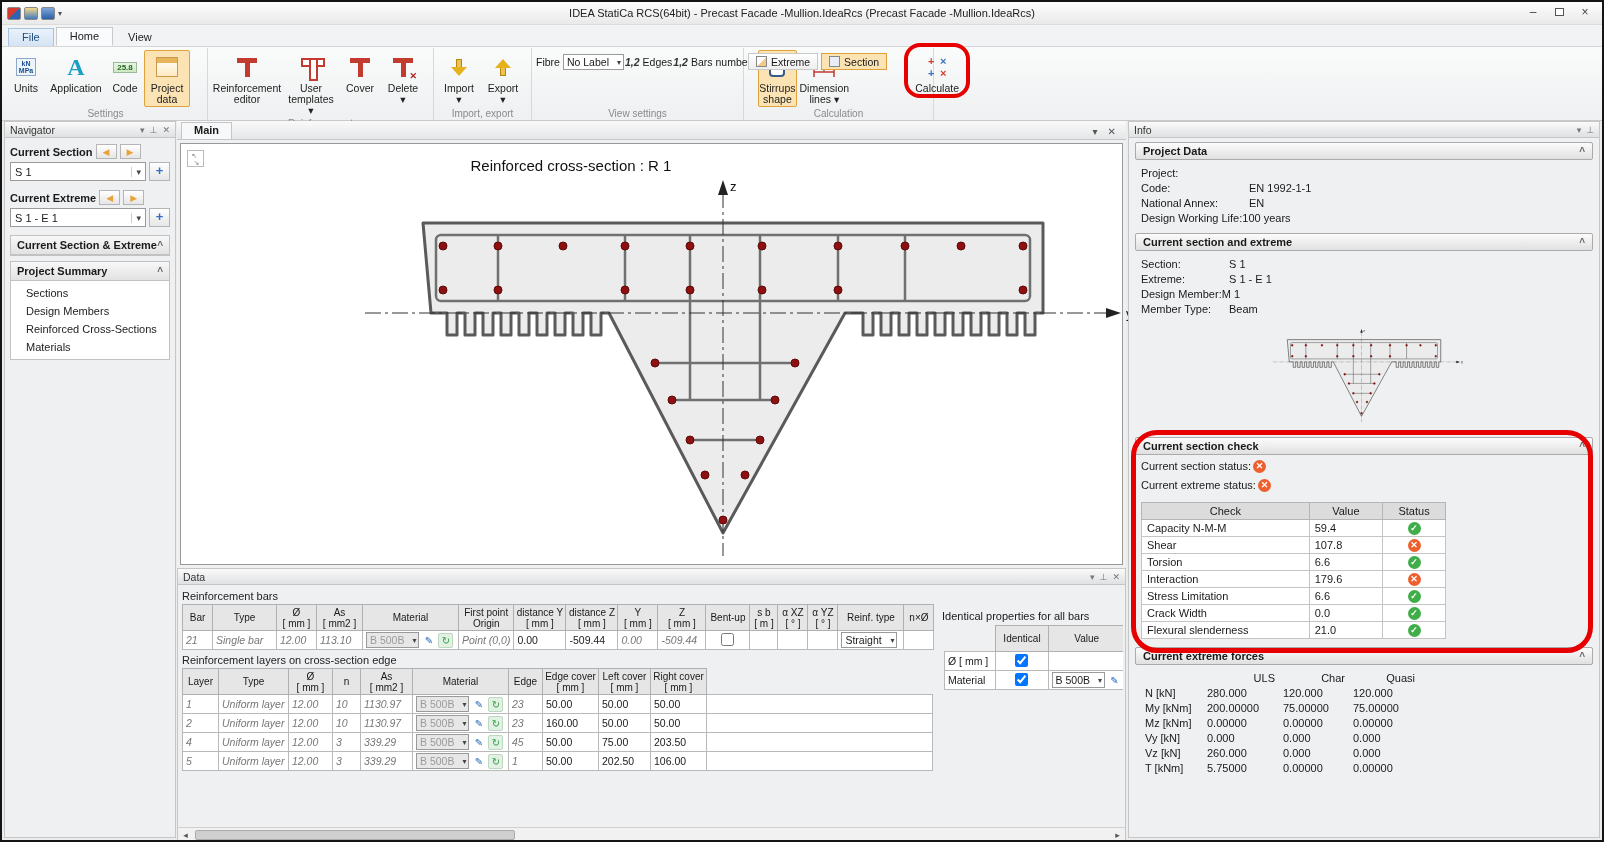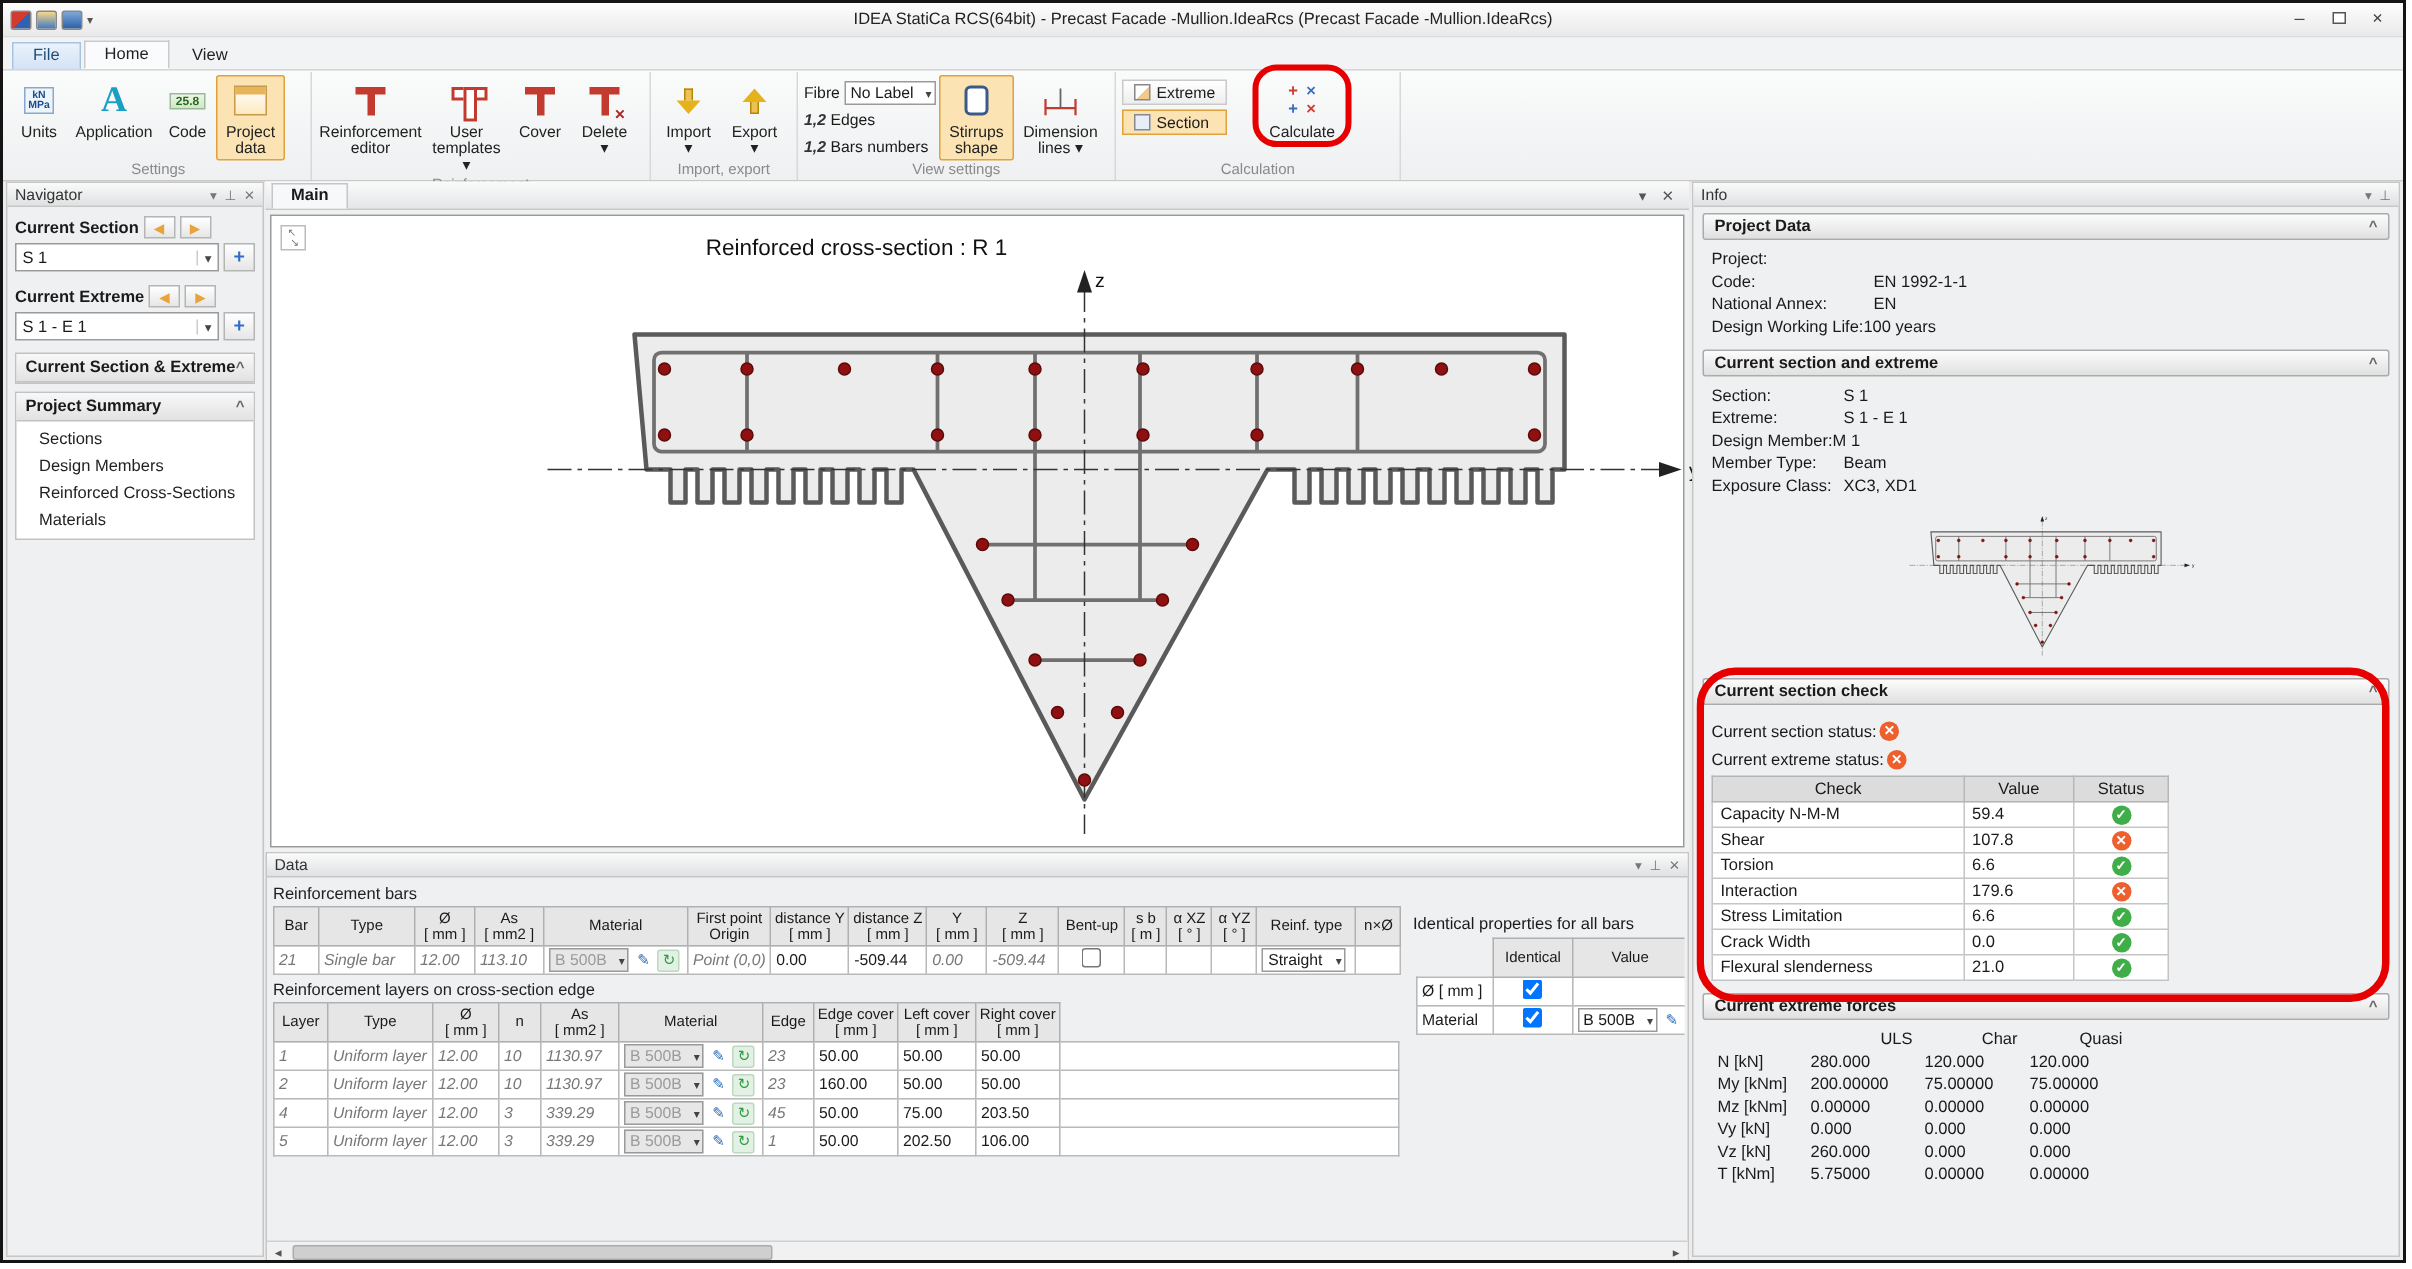--- a/index.html
+++ b/index.html
@@ -44,21 +44,21 @@
 .t-ic::before{content:"";position:absolute;left:2px;top:3px;width:20px;height:5px;background:#c23b2e}
 .t-ic::after{content:"";position:absolute;left:10px;top:3px;width:5px;height:19px;background:#c23b2e}
 .t-ic.outline::before,.t-ic.outline::after{background:#fff;border:2px solid #c23b2e}
 .t-ic .mini-x{position:absolute;right:-2px;bottom:-2px;color:#a22;font-size:9px;font-weight:bold}
 .yarrow{display:flex;flex-direction:column;align-items:center}
 .yarrow .stem{width:6px;height:8px;background:#ecc254;border:1px solid #b8860b;border-bottom:none;display:block}
 .yarrow .head{width:0;height:0;border-left:8px solid transparent;border-right:8px solid transparent;border-top:9px solid #e5b21c;display:block}
 .yarrow.up .stem{border-bottom:1px solid #b8860b;border-top:none}
 .yarrow.up .head{border-top:none;border-bottom:9px solid #e5b21c}
 .yarrow.up{flex-direction:column-reverse}
-.vcol{display:flex;flex-direction:column;gap:1px;padding-top:3px}
+.vcol{display:flex;gap:1px;padding-top:3px}
 .vrow{display:flex;align-items:center;gap:3px;height:17px;font-size:10.5px;white-space:nowrap}
 .onetwo{font-weight:bold;font-style:italic;color:#333}
 .fsel{background:#fff;border:1px solid #9a9a9a;padding:0 14px 0 3px;position:relative;height:16px;line-height:14px;font-size:10.5px;min-width:56px;display:inline-block}
 .fsel::after{content:"▾";position:absolute;right:2px;top:1px;font-size:8px;color:#444}
 .fsel.dis{background:#e7e7e7;color:#9b9b9b}
 .stir-ic{width:16px;height:20px;border:2px solid #3a5a8c;border-radius:4px;background:#fff}
 .sbtn{display:flex;align-items:center;gap:4px;padding:0 7px;border:1px solid #c9c9c9;background:linear-gradient(#fff,#eee);font-size:10.5px;height:17px;white-space:nowrap}
 .sbtn.sel-orange{background:#fbe3b3;border-color:#e0a23c}
 .ext-ic{width:11px;height:11px;border:1px solid #888;background:linear-gradient(135deg,#fff 55%,#f3c98a 55%)}
 .secn-ic{width:11px;height:11px;border:1px solid #888;background:#e8eef8}
@@ -130,21 +130,21 @@
 
 #info{position:absolute;left:1126px;top:119px;right:2px;bottom:2px;background:#eef0f1;border:1px solid #c6c6c6}
 .info-body{position:absolute;left:2px;right:2px;top:17px;bottom:2px;padding:3px 4px;overflow:hidden}
 .isec{margin-bottom:6px;position:relative}
 .isec-h{height:18px;background:linear-gradient(#fcfcfc,#e0e0e0);border:1px solid #ababab;border-radius:2px;display:flex;align-items:center;padding:0 7px;font-weight:bold;font-size:11px}
 .isec-b{padding:5px 6px 2px;font-size:11px}
 .kv{display:flex;height:15px;align-items:center}
 .kv .k{width:108px;flex:none}
 .kv.kv2 .k{width:88px}
 .thumb-wrap{display:flex;justify-content:center;padding:10px 0 4px}
-.status-line{display:flex;align-items:flex-end;height:19px;gap:2px}
+.status-line{display:flex;align-items:flex-start;height:19px;gap:2px}
 .st{display:inline-block;width:13px;height:13px;border-radius:50%;color:#fff;font-size:9px;line-height:13px;text-align:center;font-weight:bold}
 .st-pass{background:#3fae49}
 .st-pass::after{content:"✓"}
 .st-fail{background:#ee5f2e}
 .st-fail::after{content:"✕"}
 .check-table{border-collapse:collapse;font-size:11px;margin-top:4px;width:305px}
 .check-table th{background:#dcdcdc;border:1px solid #b5b5b5;font-weight:normal;height:17px;padding:0 4px}
 .check-table td{border:1px solid #c5c5c5;background:#fff;height:17px;padding:0 5px}
 .check-table td.ctr{text-align:center}
 .forces-table{border-collapse:collapse;font-size:11px}
@@ -755,24 +755,20 @@
               <span>S 1 - E 1</span>
             </div>
           <div class="kv kv2">
               <span class="k" style="width:auto">Design Member:</span>
               <span>M 1</span>
             </div>
           <div class="kv kv2">
               <span class="k">Member Type:</span>
               <span>Beam</span>
             </div>
-          <div class="kv kv2">
-              <span class="k">Exposure Class:</span>
-              <span>XC3, XD1</span>
-            </div>
           <div class="thumb-wrap">
             <svg width="218" height="99" viewBox="0 0 880 400">
                 <use href="#xsec"></use>
               </svg>
           </div>
         </div>
       </div>
 
       <div class="isec">
         <div class="red-ring ring-check"></div>

